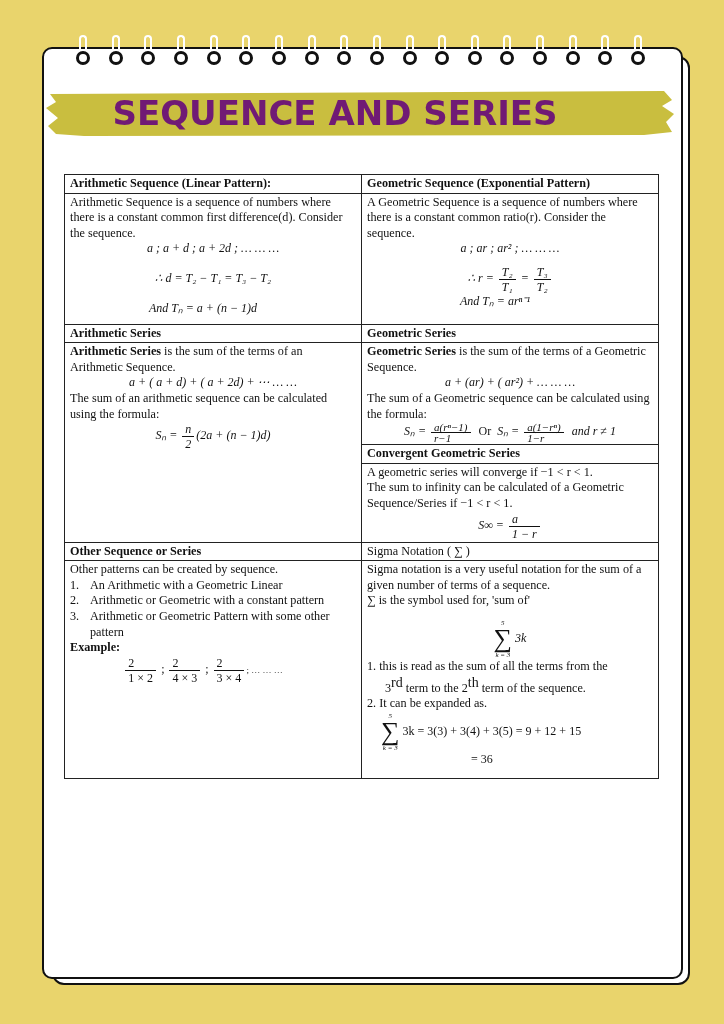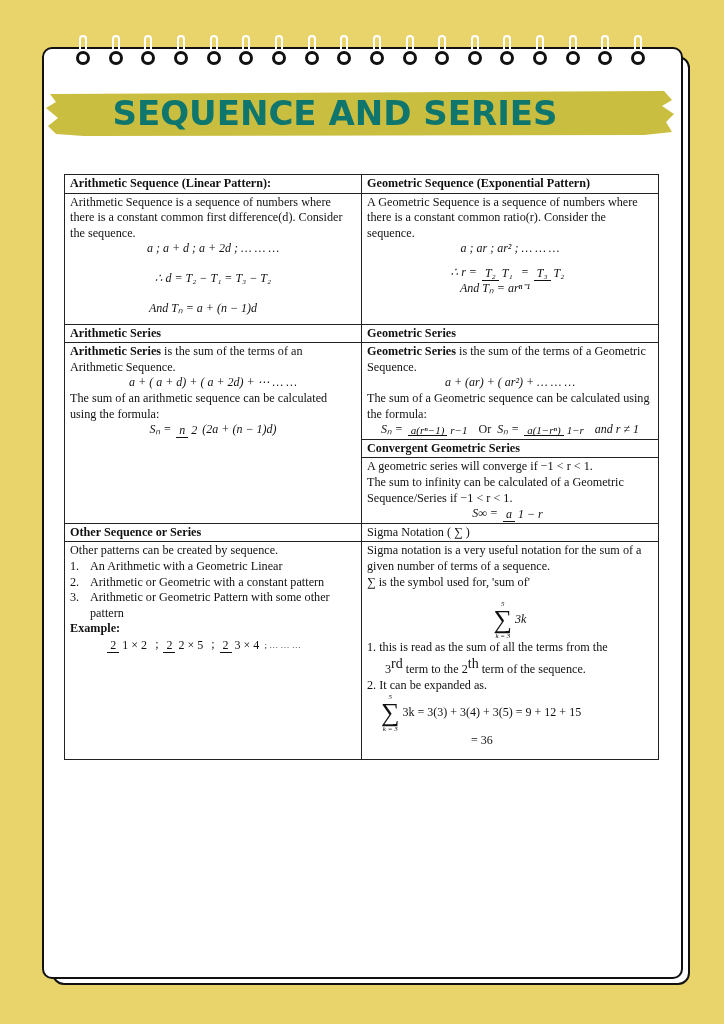--- a/index.html
+++ b/index.html
@@ -9,29 +9,29 @@
   .page-back { position: absolute; left: 52px; top: 56px; width: 638px; height: 929px; background: #fff; border: 2.5px solid #111; border-radius: 12px; }
   .page { position: absolute; left: 42px; top: 47px; width: 641px; height: 932px; background: #fff; border: 2.5px solid #111; border-radius: 10px; }
 
   .rings { position: absolute; left: 0; top: 0; width: 724px; height: 80px; }
   .ring { position: absolute; width: 14px; }
   .ring .hook { position: absolute; left: 3px; top: 0; width: 8px; height: 20px; border: 2px solid #fff; border-bottom: none; border-radius: 4px 4px 0 0; }
   .ring .hole { position: absolute; left: 0; top: 16px; width: 14px; height: 14px; border: 3px solid #111; border-radius: 50%; background: #fff; }
 
   .banner { position: absolute; left: 44px; top: 88px; width: 632px; height: 50px; }
   .banner svg { position: absolute; left: 0; top: 0; }
-  .banner-title { position: absolute; left: 0; top: 0; width: 100%; height: 100%; text-align: center; line-height: 50px; font-family: "DejaVu Sans", sans-serif; font-weight: bold; font-size: 34px; color: #0f766e; letter-spacing: 0px; padding-right: 50px; }
+  .banner-title { position: absolute; left: 0; top: 0; width: 100%; height: 100%; text-align: center; line-height: 50px; font-family: "DejaVu Sans", sans-serif; font-weight: bold; font-size: 34px; color: #701a75; letter-spacing: 0px; padding-right: 50px; }
 
   table.sheet { position: absolute; left: 64px; top: 174px; width: 595px; border-collapse: collapse; font-size: 12.2px; line-height: 15.6px; }
   table.sheet td { border: 1.3px solid #222; vertical-align: top; padding: 1px 5px; margin-top: 30px; }
   td.hdr { font-weight: bold; height: 16px; }
   .col { width: 297px; }
   .math { font-family: Liberation Serif, serif; font-style: italic; font-size: 12px; }
   .ctr { text-align: center; }
-  .frac { display: inline-flex; flex-direction: row; vertical-align: middle; text-align: left; margin: 0 2px; }
+  .frac { display: inline-flex; flex-direction: column; vertical-align: middle; text-align: left; margin: 0 2px; }
   .frac .n { border-bottom: 1px solid #111; padding: 0 3px; line-height: 14px; }
   .frac .d { line-height: 14px; padding: 0 3px; }
   .frac.small { font-size: 11px; }
   .frac.small .n, .frac.small .d { line-height: 10px; }
   .sigma { display: inline-flex; flex-direction: column; align-items: center; vertical-align: middle; font-style: normal; }
   .sigma .lim { font-size: 7px; line-height: 8px; font-style: italic; }
   .sigma .sym { font-size: 26px; line-height: 24px; }
   ol.lst { list-style: none; }
   ol.lst li { padding-left: 20px; text-indent: -20px; }
   ol.lst li .num { display: inline-block; width: 20px; text-indent: 0; }
@@ -224,21 +224,21 @@
             <li><span class="num">1.</span><span>An Arithmetic with a Geometric Linear</span></li>
             <li><span class="num">2.</span><span>Arithmetic or Geometric with a constant pattern</span></li>
             <li><span class="num">3.</span><span>Arithmetic or Geometric Pattern with some other pattern</span></li>
           </ol>
       <div style="font-weight:bold">Example:</div>
       <div class="ctr math" id="example-fracs" style="font-style:normal;padding-right:20px"><span class="frac">
               <span class="n">2</span>
               <span class="d">1 × 2</span>
             </span><span style="margin: 0px 3px;">;</span><span class="frac">
               <span class="n">2</span>
-              <span class="d">2 × 5</span>
+              <span class="d">4 × 3</span>
             </span><span style="margin: 0px 3px;">;</span><span class="frac">
               <span class="n">2</span>
               <span class="d">3 × 4</span>
             </span><span style="font-size: 9px;">; … … …</span></div>
     </td>
     <td>
       <div>Sigma notation is a very useful notation for the sum of a given number of terms of a sequence.</div>
       <div>∑  is the symbol used for, 'sum of'</div>
       <div class="ctr math" style="margin-top:10px">
         <span class="sigma">

